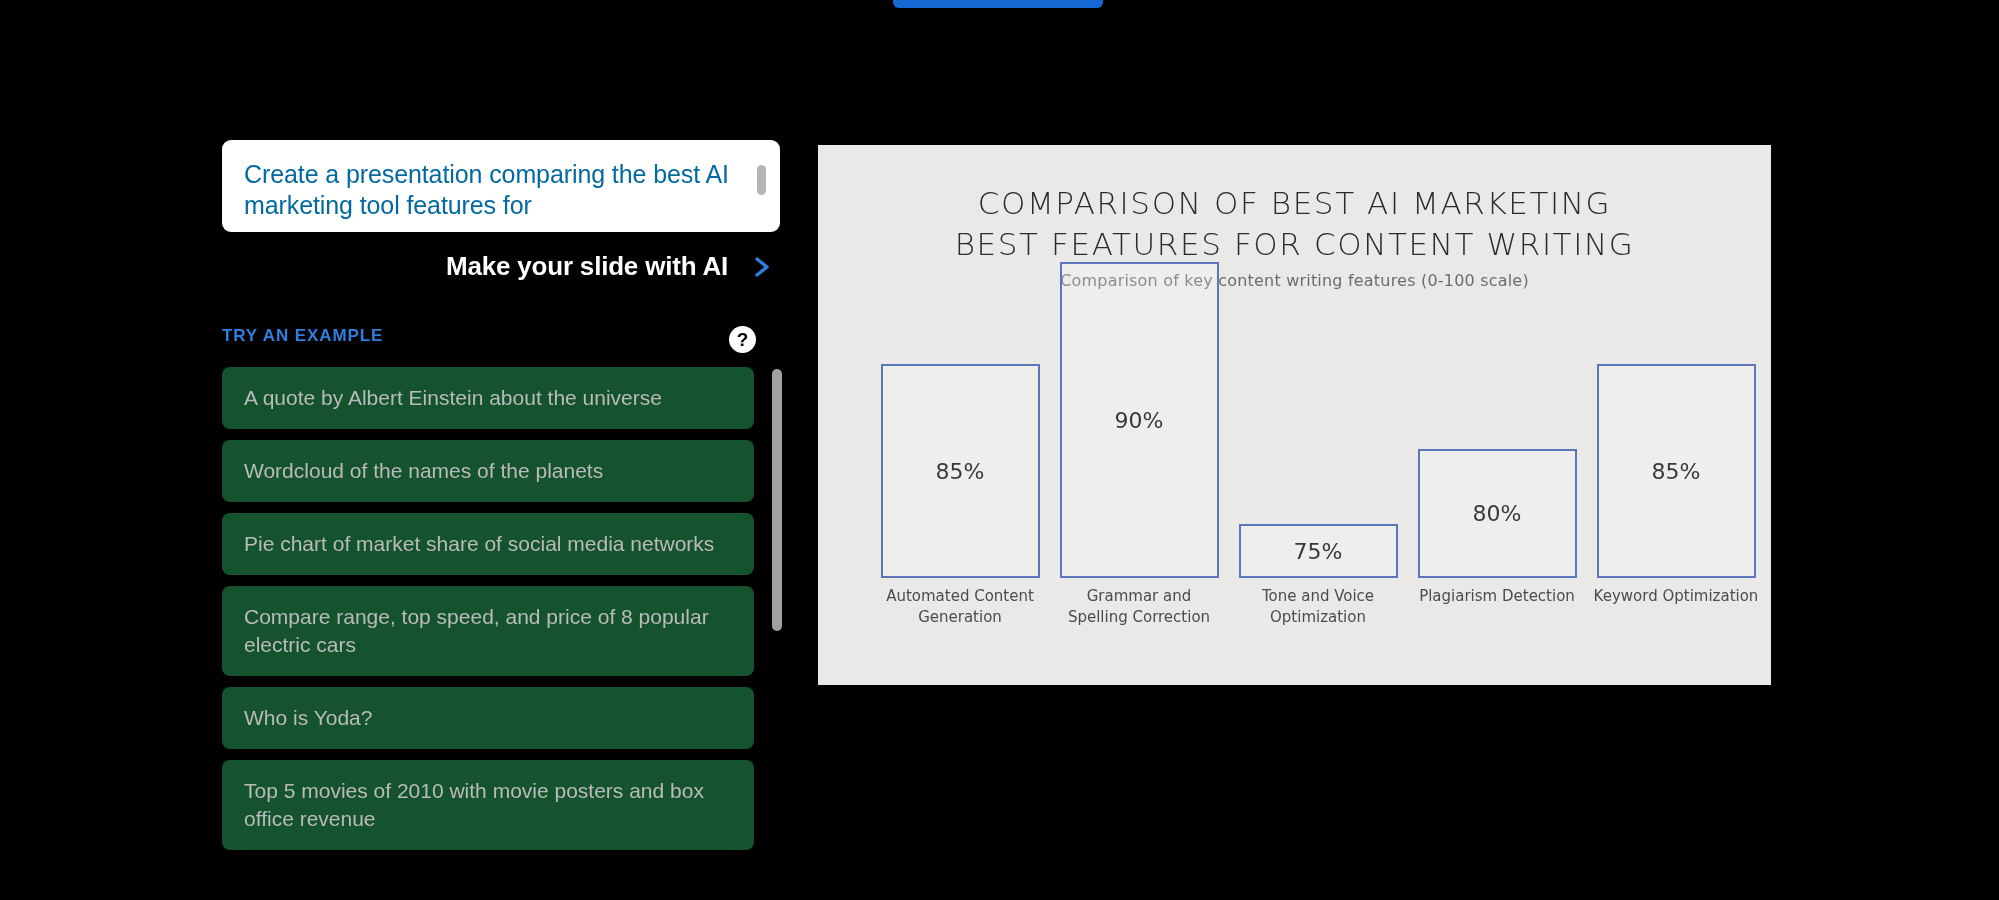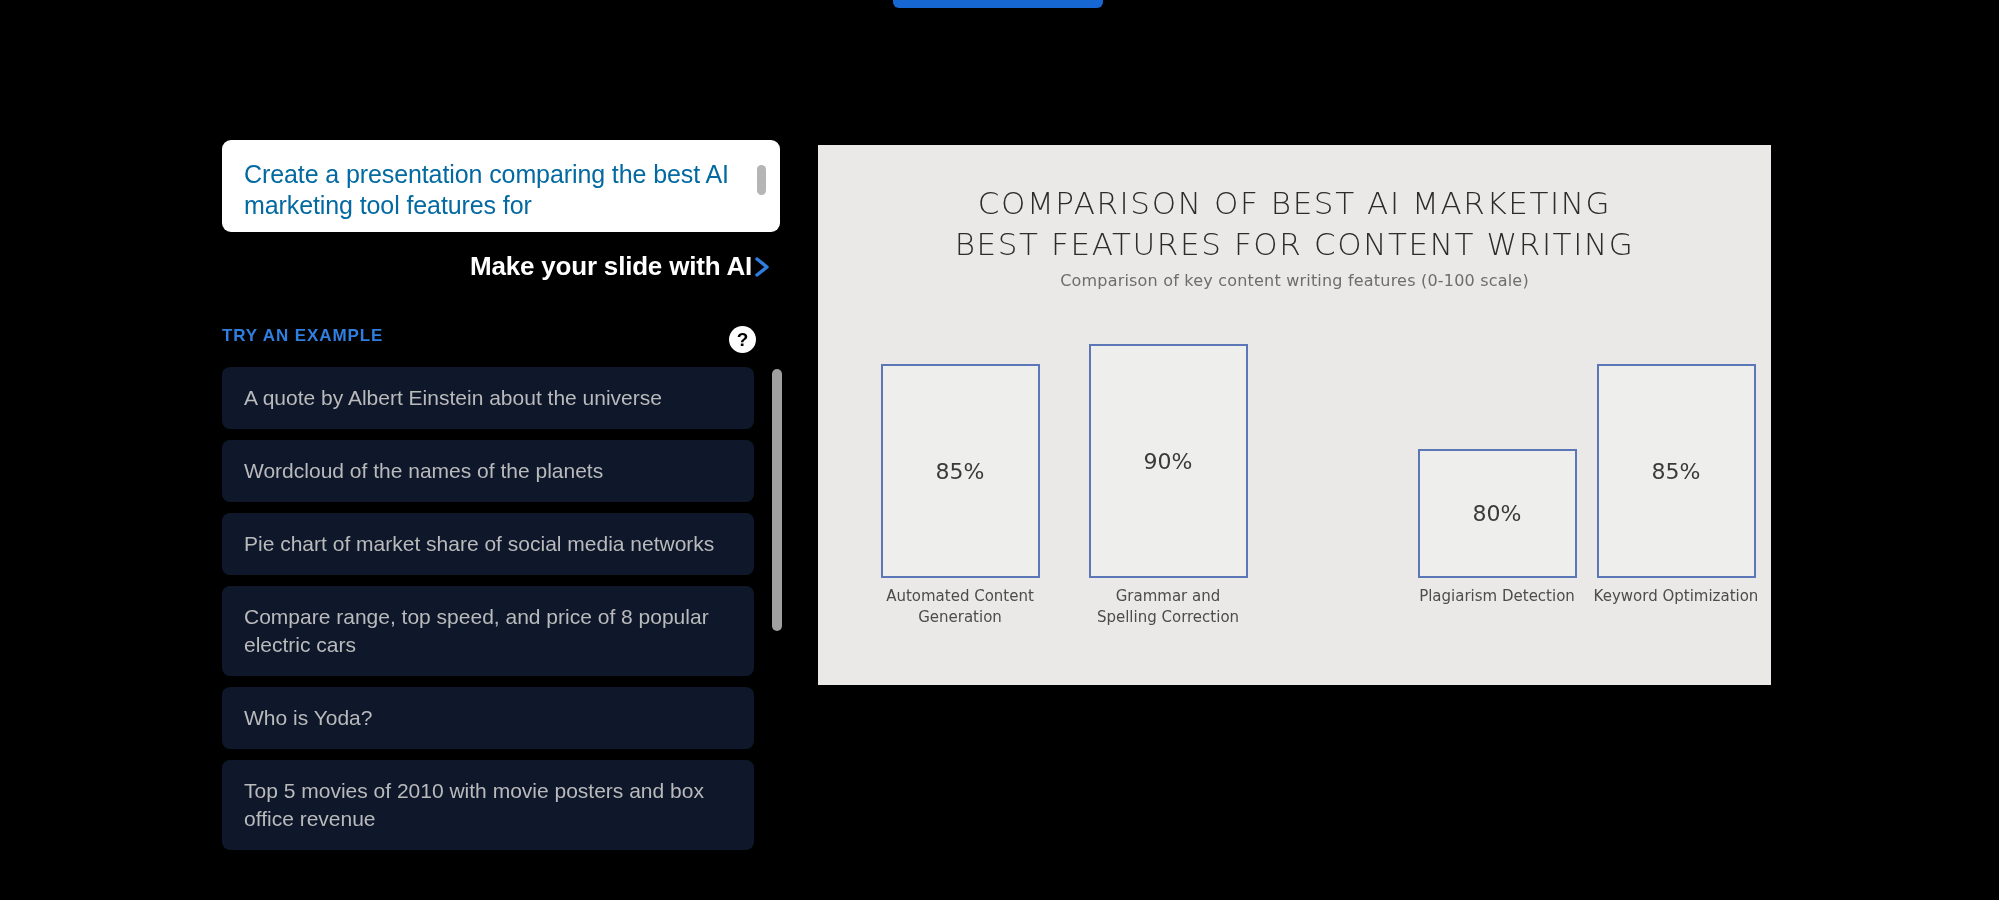--- a/index.html
+++ b/index.html
@@ -40,21 +40,21 @@
     width: 9px; height: 68px; background: transparent;
   }
   .prompt-scroll-thumb {
     position: absolute; right: 14px; top: 25px;
     width: 9px; height: 30px;
     background: #b5b5b5; border-radius: 5px;
   }
 
   .cta-row {
     display: flex; align-items: center; justify-content: flex-end;
-    gap: 0; margin-top: 19px; padding-right: 10px;
+    gap: 24px; margin-top: 19px; padding-right: 10px;
     cursor: pointer;
   }
   .cta-label {
     font-size: 26px; font-weight: bold; color: #ffffff;
     letter-spacing: -0.2px;
   }
   .cta-chev { display: block; width: 20px; height: 26px; }
 
   .try-row {
     display: flex; align-items: flex-start; justify-content: space-between;
@@ -68,21 +68,21 @@
     width: 27px; height: 27px; border-radius: 50%;
     background: #ffffff; color: #000000;
     display: flex; align-items: center; justify-content: center;
     font-size: 19px; font-weight: bold; line-height: 1;
     cursor: pointer;
   }
 
   .examples-wrap { position: relative; margin-top: 14px; width: 560px; }
   .examples-list { width: 532px; display: flex; flex-direction: column; gap: 11px; }
   .example-item {
-    background: #0f172a;
+    background: #14532d;
     border-radius: 8px;
     padding: 17px 22px;
     color: #b9babb;
     font-size: 21px;
     line-height: 28px;
     cursor: pointer;
   }
   .panel-scroll-track {
     position: absolute; right: 0px; top: 0px; width: 10px; height: 270px;
   }
@@ -195,29 +195,38 @@
         <div class="bar" style="width:159px;height:214px;">
           <span class="bar-value">85%</span>
           <span class="cat-label">
             <span>Automated Content</span><br>
             <span>Generation</span>
           </span>
         </div>
       </div>
 
       <div class="bar-col" style="left:215px;">
-        <div class="bar" style="width:159px;height:234px;margin-left:29px;">
+        <div class="bar" style="width:159px;height:316px;">
           <span class="bar-value">90%</span>
           <span class="cat-label">
             <span>Grammar and</span><br>
             <span>Spelling Correction</span>
           </span>
         </div>
       </div>
 
+      <div class="bar-col" style="left:394px;">
+        <div class="bar" style="width:159px;height:54px;">
+          <span class="bar-value">75%</span>
+          <span class="cat-label">
+            <span>Tone and Voice</span><br>
+            <span>Optimization</span>
+          </span>
+        </div>
+      </div>
 
       <div class="bar-col" style="left:573px;">
         <div class="bar" style="width:159px;height:129px;">
           <span class="bar-value">80%</span>
           <span class="cat-label">
             <span>Plagiarism Detection</span>
           </span>
         </div>
       </div>
 

